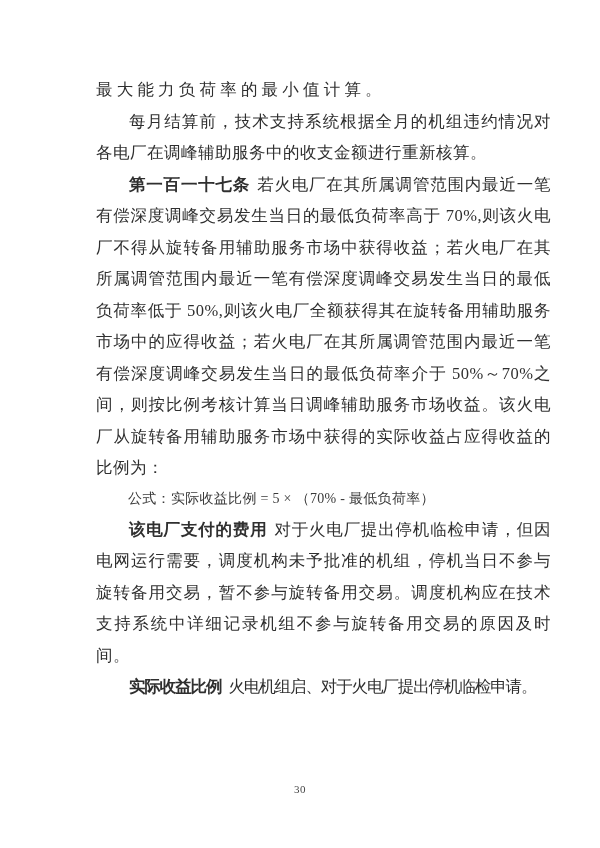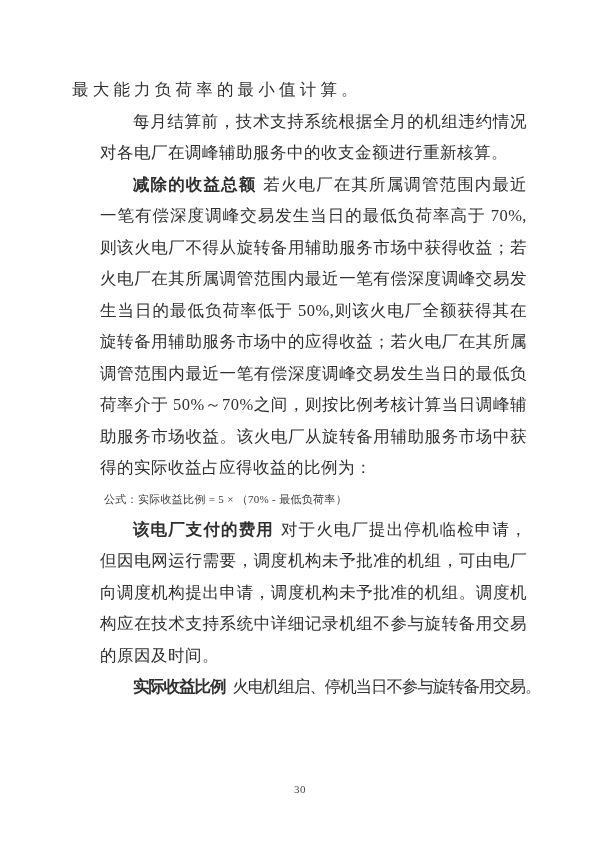--- a/index.html
+++ b/index.html
@@ -10,49 +10,49 @@
   .page {
     position: relative;
     width: 600px;
     height: 848px;
     background: #ffffff;
     overflow: hidden;
     font-family: "Liberation Serif", "DejaVu Serif", serif;
   }
   .content {
     position: absolute;
-    left: 72px;
+    left: 96px;
     top: 74px;
     width: 455px;
   }
   p.body {
     margin: 0;
     font-size: 16.5px;
     line-height: 31.5px;
     letter-spacing: 0.5px;
     color: #2f2f2f;
     text-align: justify;
     text-align-last: left;
   }
-  p.indent { text-indent: 2em; margin-left: 28px; }
+  p.indent { text-indent: 2em; }
   
   p.spread { letter-spacing: 4.2px; }
   
   p.tight {
     letter-spacing: -1.1px;
     white-space: nowrap;
     text-align: left;
   }
   .article-no {
     font-weight: bold;
     margin-right: 7px;
   }
   p.formula {
     margin: 2px 0;
-    font-size: 11px;
+    font-size: 14px;
     line-height: 26px;
     letter-spacing: 0.3px;
     color: #3a3a3a;
     text-indent: 32px;
     text-align: left;
   }
   .footer {
     position: absolute;
     top: 783px;
     left: 0;
@@ -66,26 +66,26 @@
 </head>
 <body>
 
 <div class="page">
   <div class="content">
 
     <p class="body spread">最大能力负荷率的最小值计算。</p>
 
     <p class="body indent">每月结算前，技术支持系统根据全月的机组违约情况对各电厂在调峰辅助服务中的收支金额进行重新核算。</p>
 
-    <p class="body indent"><span class="article-no">减除的收益总额</span><span>若火电厂在其所属调管范围内最近一笔有偿深度调峰交易发生当日的最低负荷率高于 70%,则该火电厂不得从旋转备用辅助服务市场中获得收益；若火电厂在其所属调管范围内最近一笔有偿深度调峰交易发生当日的最低负荷率低于 50%,则该火电厂全额获得其在旋转备用辅助服务市场中的应得收益；若火电厂在其所属调管范围内最近一笔有偿深度调峰交易发生当日的最低负荷率介于 50%～70%之间，则按比例考核计算当日调峰辅助服务市场收益。该火电厂从旋转备用辅助服务市场中获得的实际收益占应得收益的比例为：</span></p>
+    <p class="body indent"><span class="article-no">第一百一十七条</span><span>若火电厂在其所属调管范围内最近一笔有偿深度调峰交易发生当日的最低负荷率高于 70%,则该火电厂不得从旋转备用辅助服务市场中获得收益；若火电厂在其所属调管范围内最近一笔有偿深度调峰交易发生当日的最低负荷率低于 50%,则该火电厂全额获得其在旋转备用辅助服务市场中的应得收益；若火电厂在其所属调管范围内最近一笔有偿深度调峰交易发生当日的最低负荷率介于 50%～70%之间，则按比例考核计算当日调峰辅助服务市场收益。该火电厂从旋转备用辅助服务市场中获得的实际收益占应得收益的比例为：</span></p>
 
     <p class="formula">公式：实际收益比例 = 5 × （70% - 最低负荷率）</p>
 
 
 
-    <p class="body indent"><span class="article-no">该电厂支付的费用</span><span>对于火电厂提出停机临检申请，但因电网运行需要，调度机构未予批准的机组，可由电厂向调度机构提出申请，调度机构未予批准的机组。调度机构应在技术支持系统中详细记录机组不参与旋转备用交易的原因及时间。</span></p>
+    <p class="body indent"><span class="article-no">该电厂支付的费用</span><span>对于火电厂提出停机临检申请，但因电网运行需要，调度机构未予批准的机组，停机当日不参与旋转备用交易，暂不参与旋转备用交易。调度机构应在技术支持系统中详细记录机组不参与旋转备用交易的原因及时间。</span></p>
 
-    <p class="body indent tight"><span class="article-no">实际收益比例</span><span>火电机组启、停机当日不参与旋转备用交易。</span></p>
+    <p class="body indent tight"><span class="article-no">实际收益比例</span><span>火电机组启、对于火电厂提出停机临检申请。</span></p>
 
   </div>
 
   <div class="footer">30</div>
 </div>
 
 </body></html>

